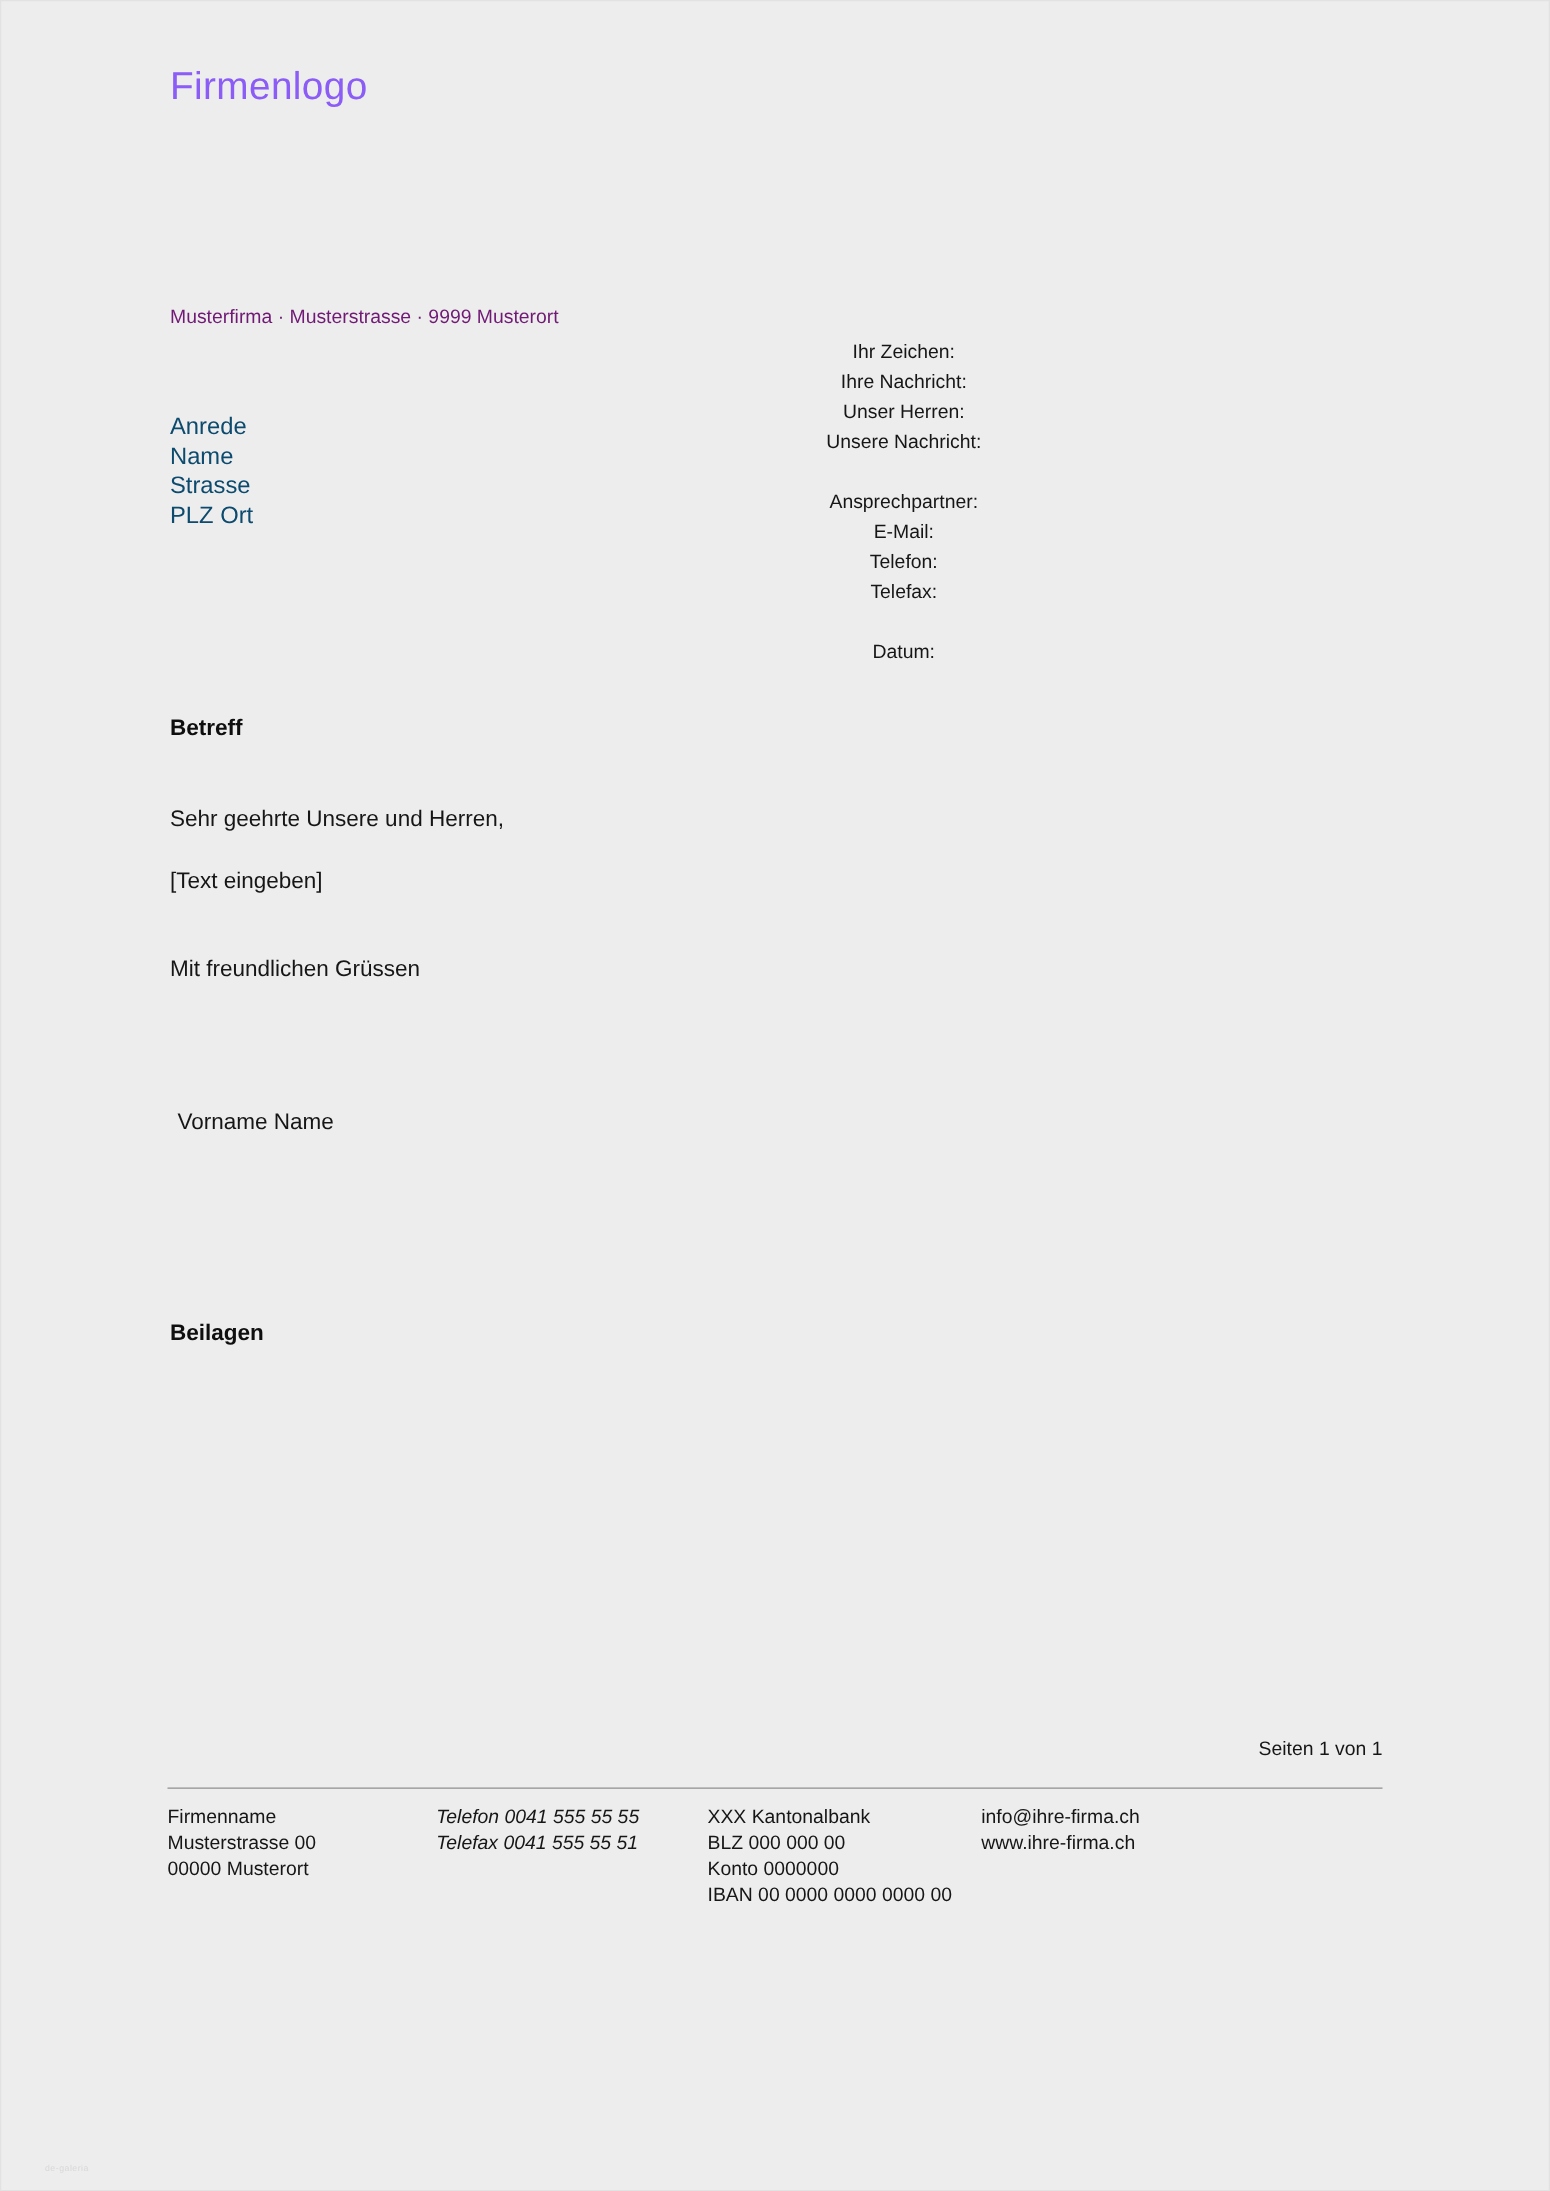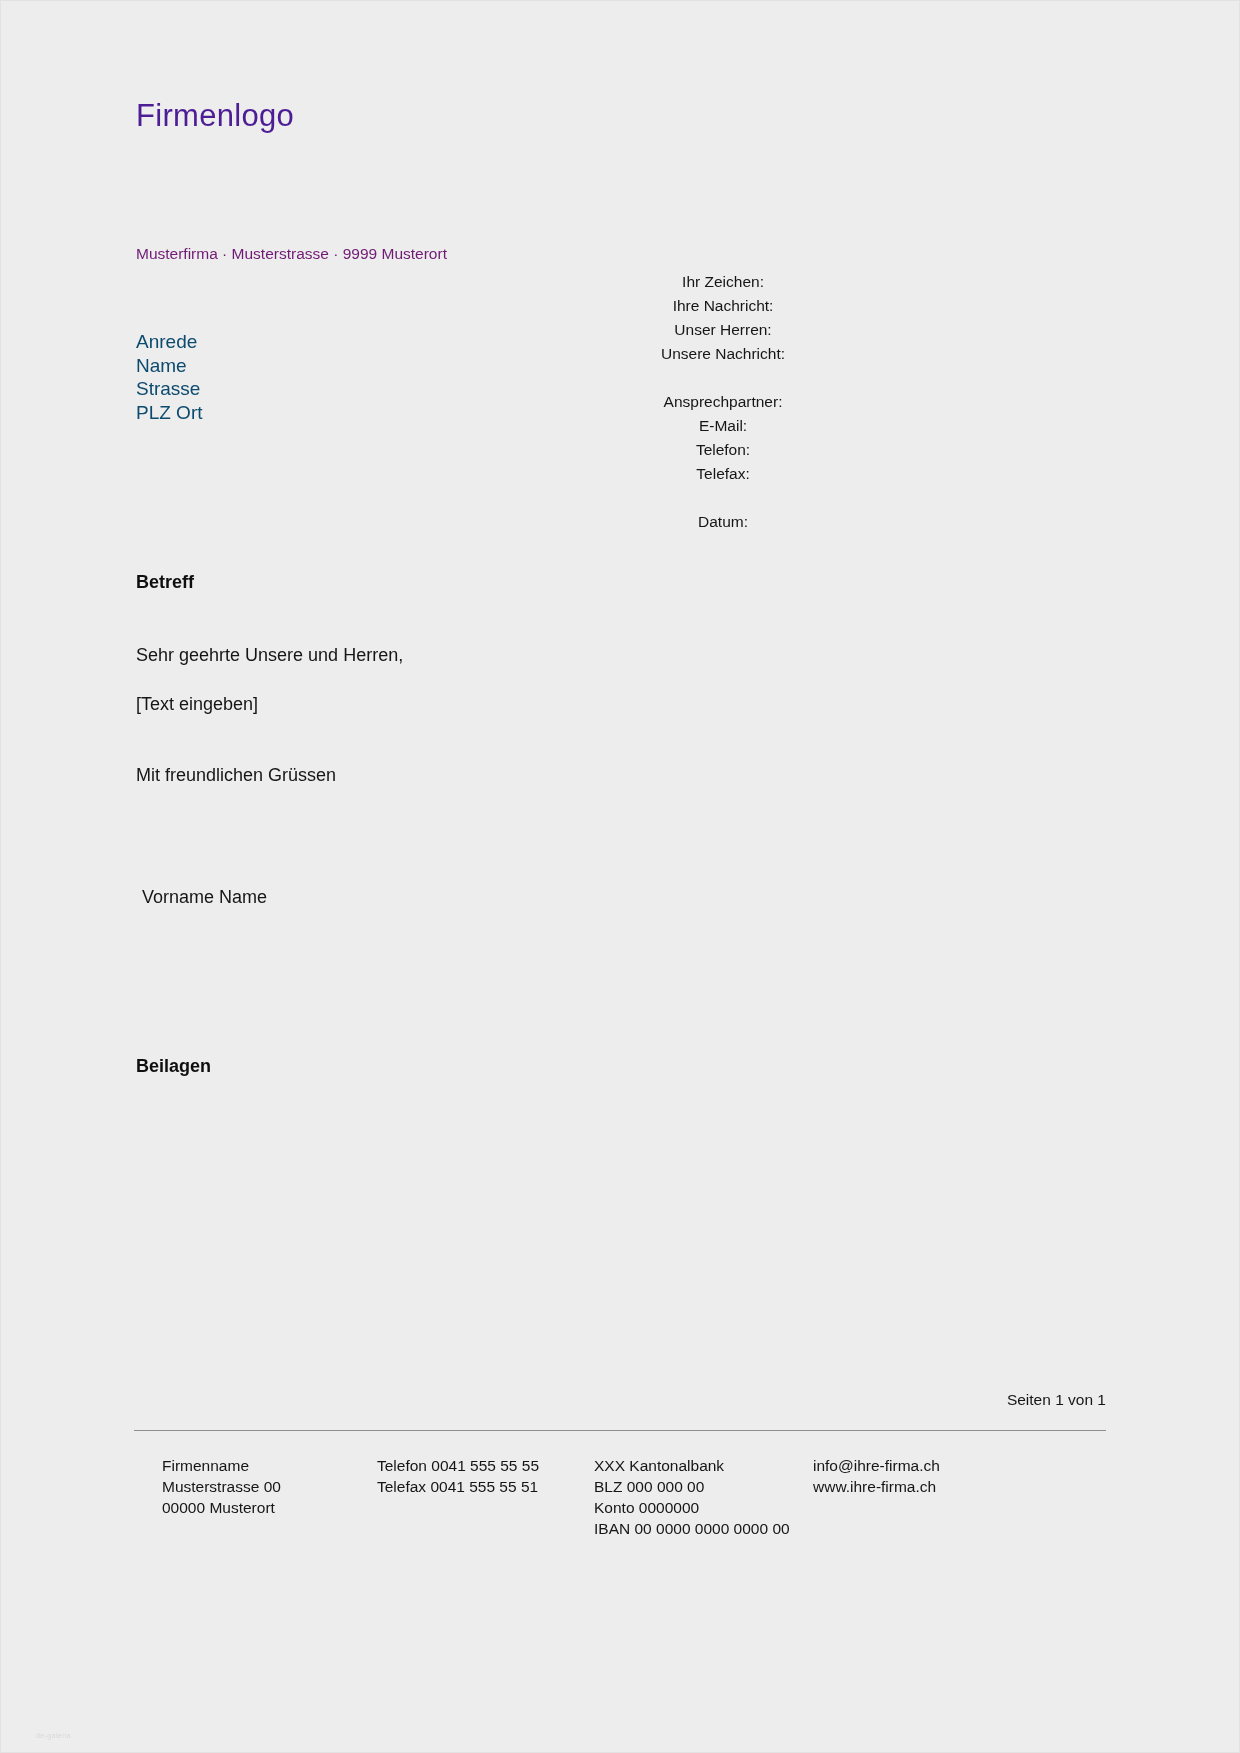--- a/index.html
+++ b/index.html
@@ -32,22 +32,21 @@
     pointer-events: none;
   }
 
   .logo {
     position: absolute;
     left: 136px;
     top: 50px;
     font-size: 31px;
     line-height: 38px;
     letter-spacing: 0.3px;
-    color: #4c1d95;
-    margin-top: 47px;
+    color: #8b5cf6;
   }
 
   .return-line {
     position: absolute;
     left: 136px;
     top: 243px;
     font-size: 15.5px;
     line-height: 22px;
     color: #701a75;
     white-space: nowrap;
@@ -154,26 +153,25 @@
     position: absolute;
     left: 134px;
     top: 1443px;
     right: 134px;
     font-size: 15.5px;
     line-height: 21px;
     color: #161616;
   }
   .footer-col {
     position: absolute;
-    top: 12px;
-    margin-left: 28px;
+    top: 0;
   }
   .footer-col div { white-space: nowrap; }
   .fc1 { left: 0px; }
-  .fc2 { left: 215px; }
+  .fc2 { left: 215px; font-style: italic; }
   .fc3 { left: 432px; }
   .fc4 { left: 651px; }
 
   .watermark {
     position: absolute;
     left: 36px;
     bottom: 14px;
     font-size: 7px;
     color: #d8d8d8;
     letter-spacing: 0.4px;

